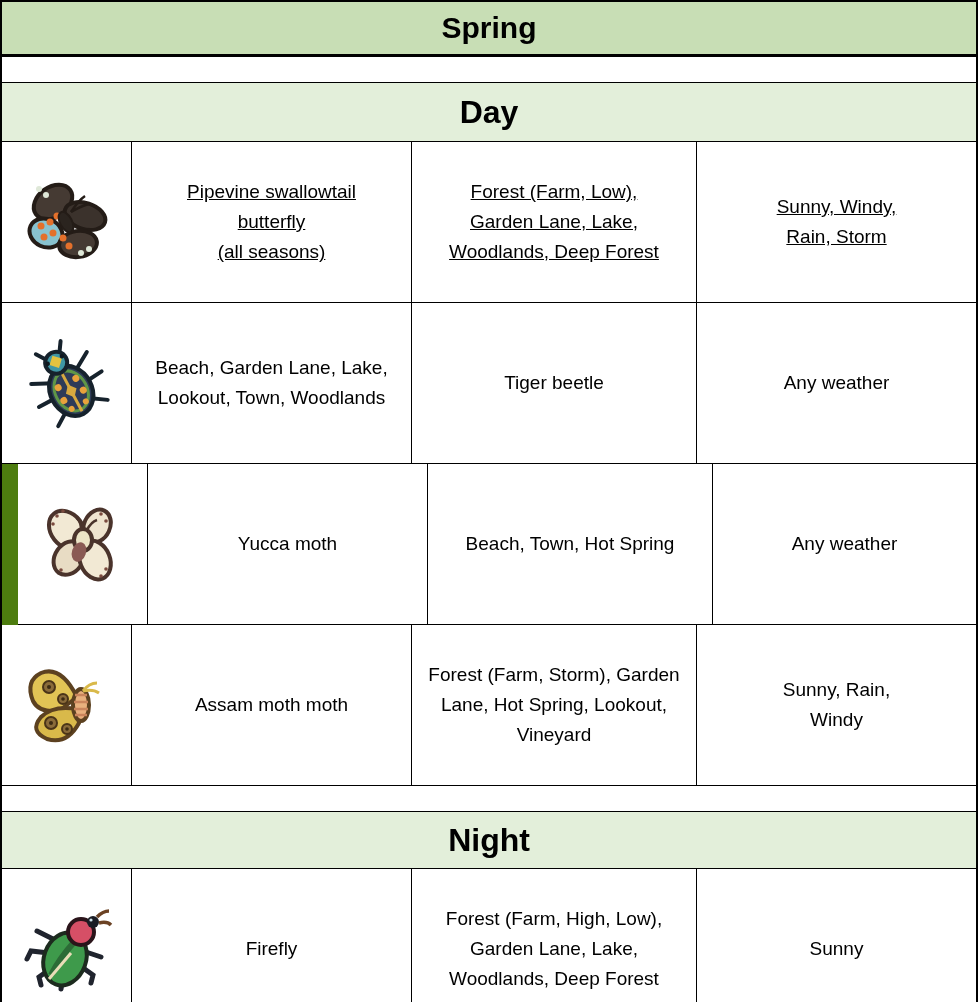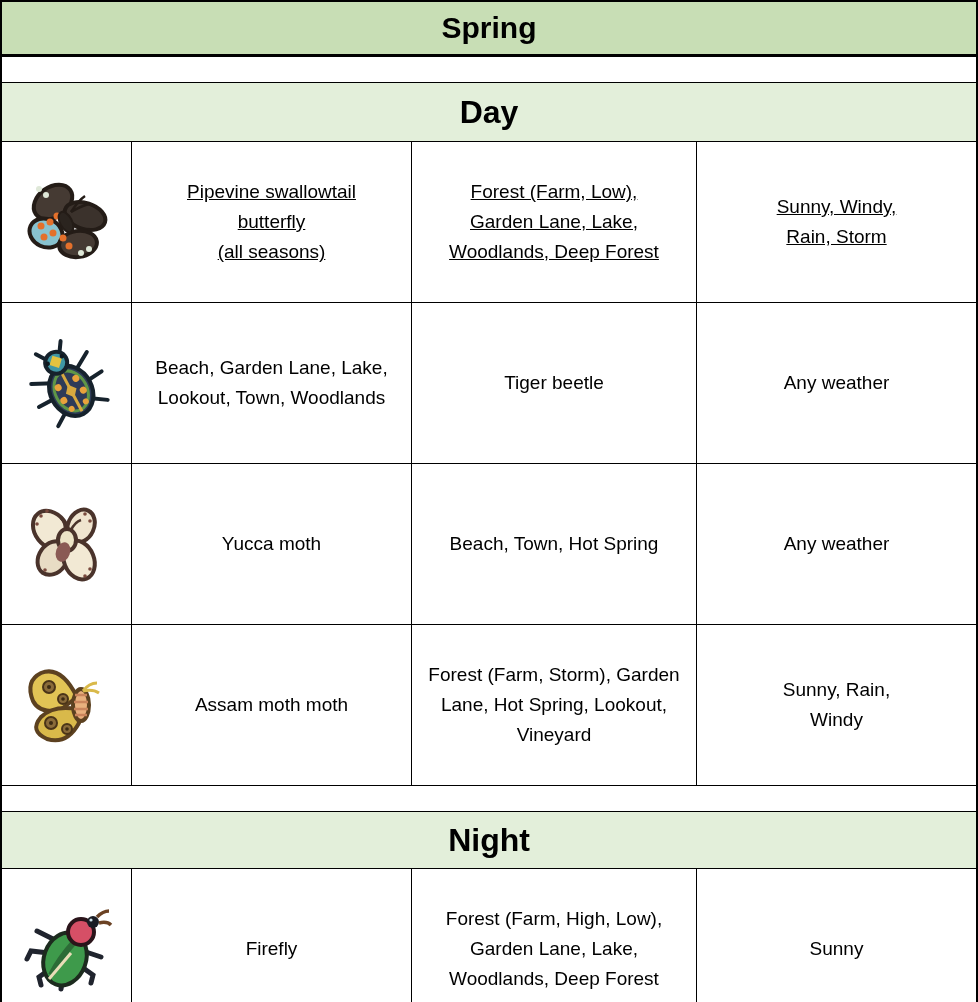--- a/index.html
+++ b/index.html
@@ -113,21 +113,21 @@
           </g>
         </svg>
       </span>
     </div>
     <div class="cell">Beach, Garden Lane, Lake,
 Lookout, Town, Woodlands</div>
     <div class="cell">Tiger beetle</div>
     <div class="cell">Any weather</div>
   </div>
 
-  <div class="bug-row" style="flex:0 0 109px;">
+  <div class="bug-row" style="flex:0 0 109px;margin-left:16px;">
     <div class="cell icon-cell">
       <span>
         <svg viewBox="0 0 96 96">
           <g stroke="#4a332b" stroke-width="4" stroke-linejoin="round">
             <ellipse cx="32" cy="34" rx="16" ry="21" transform="rotate(-38 32 34)" fill="#f2e9d4"></ellipse>
             <ellipse cx="62" cy="30" rx="13" ry="17" transform="rotate(25 62 30)" fill="#efe4cf"></ellipse>
             <ellipse cx="34" cy="62" rx="14" ry="18" transform="rotate(35 34 62)" fill="#e8dcc4"></ellipse>
             <ellipse cx="60" cy="64" rx="15" ry="20" transform="rotate(-22 60 64)" fill="#f2e9d4"></ellipse>
             <ellipse cx="48" cy="44" rx="9" ry="11" fill="#ece4c6"></ellipse>
           </g>

